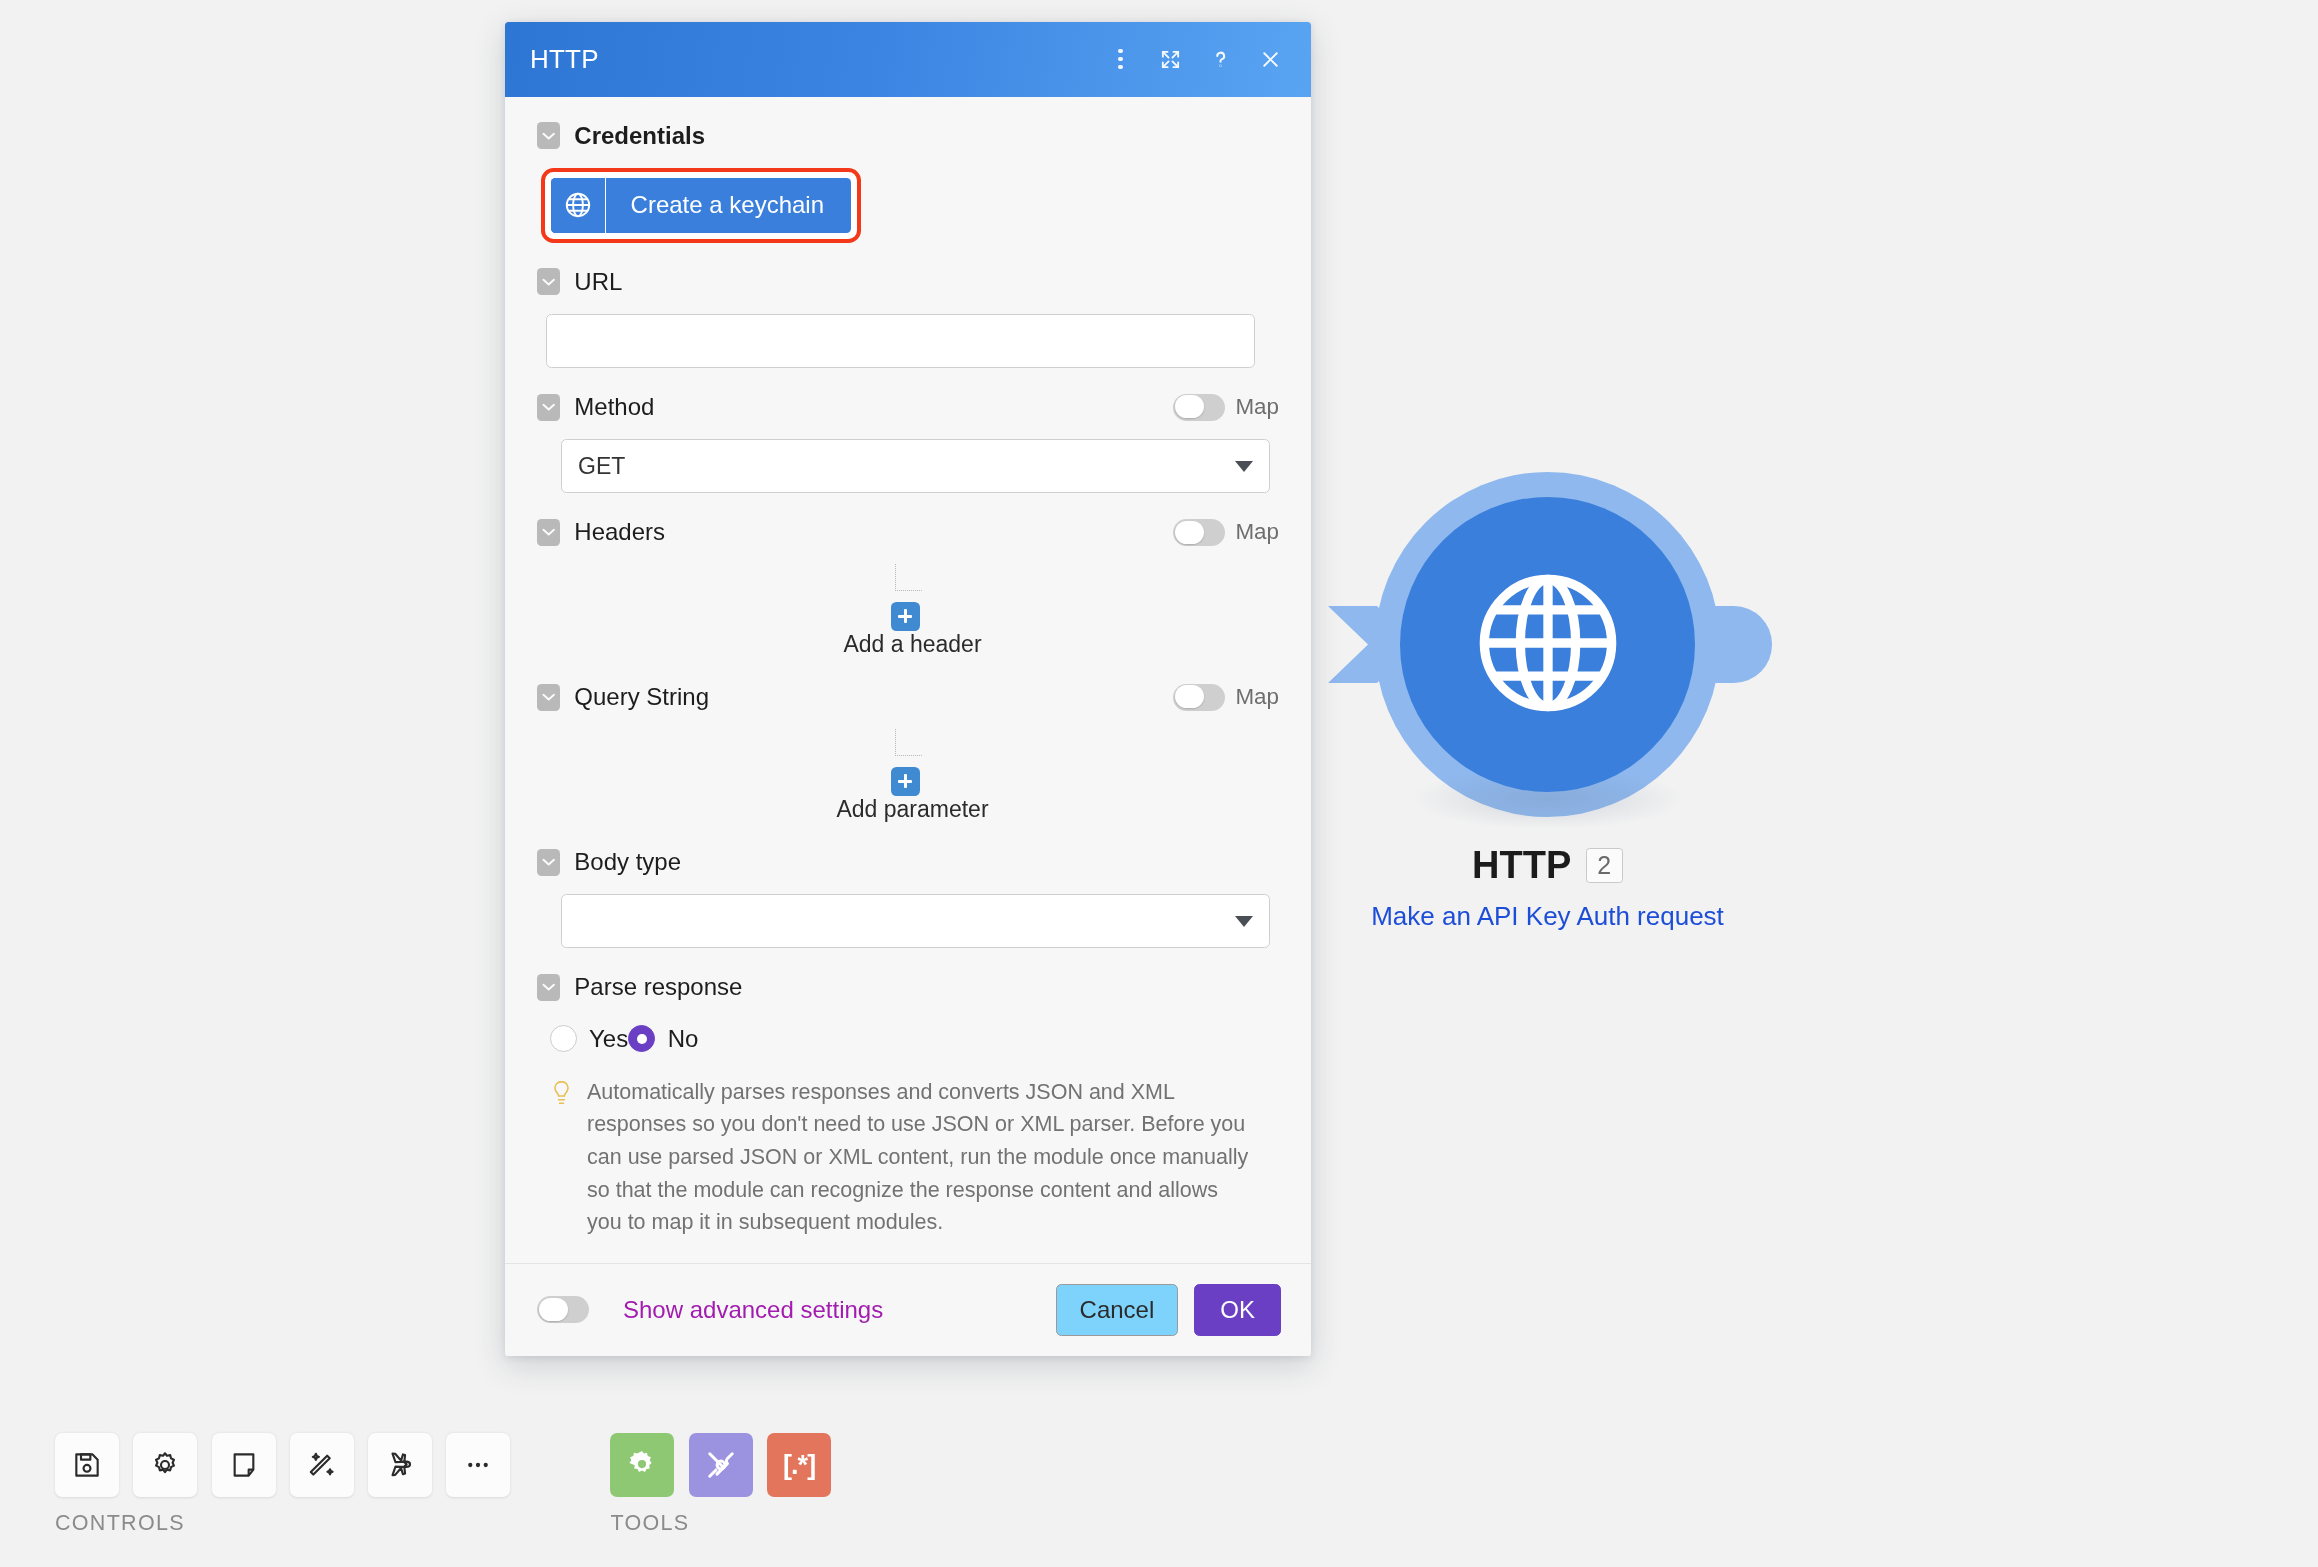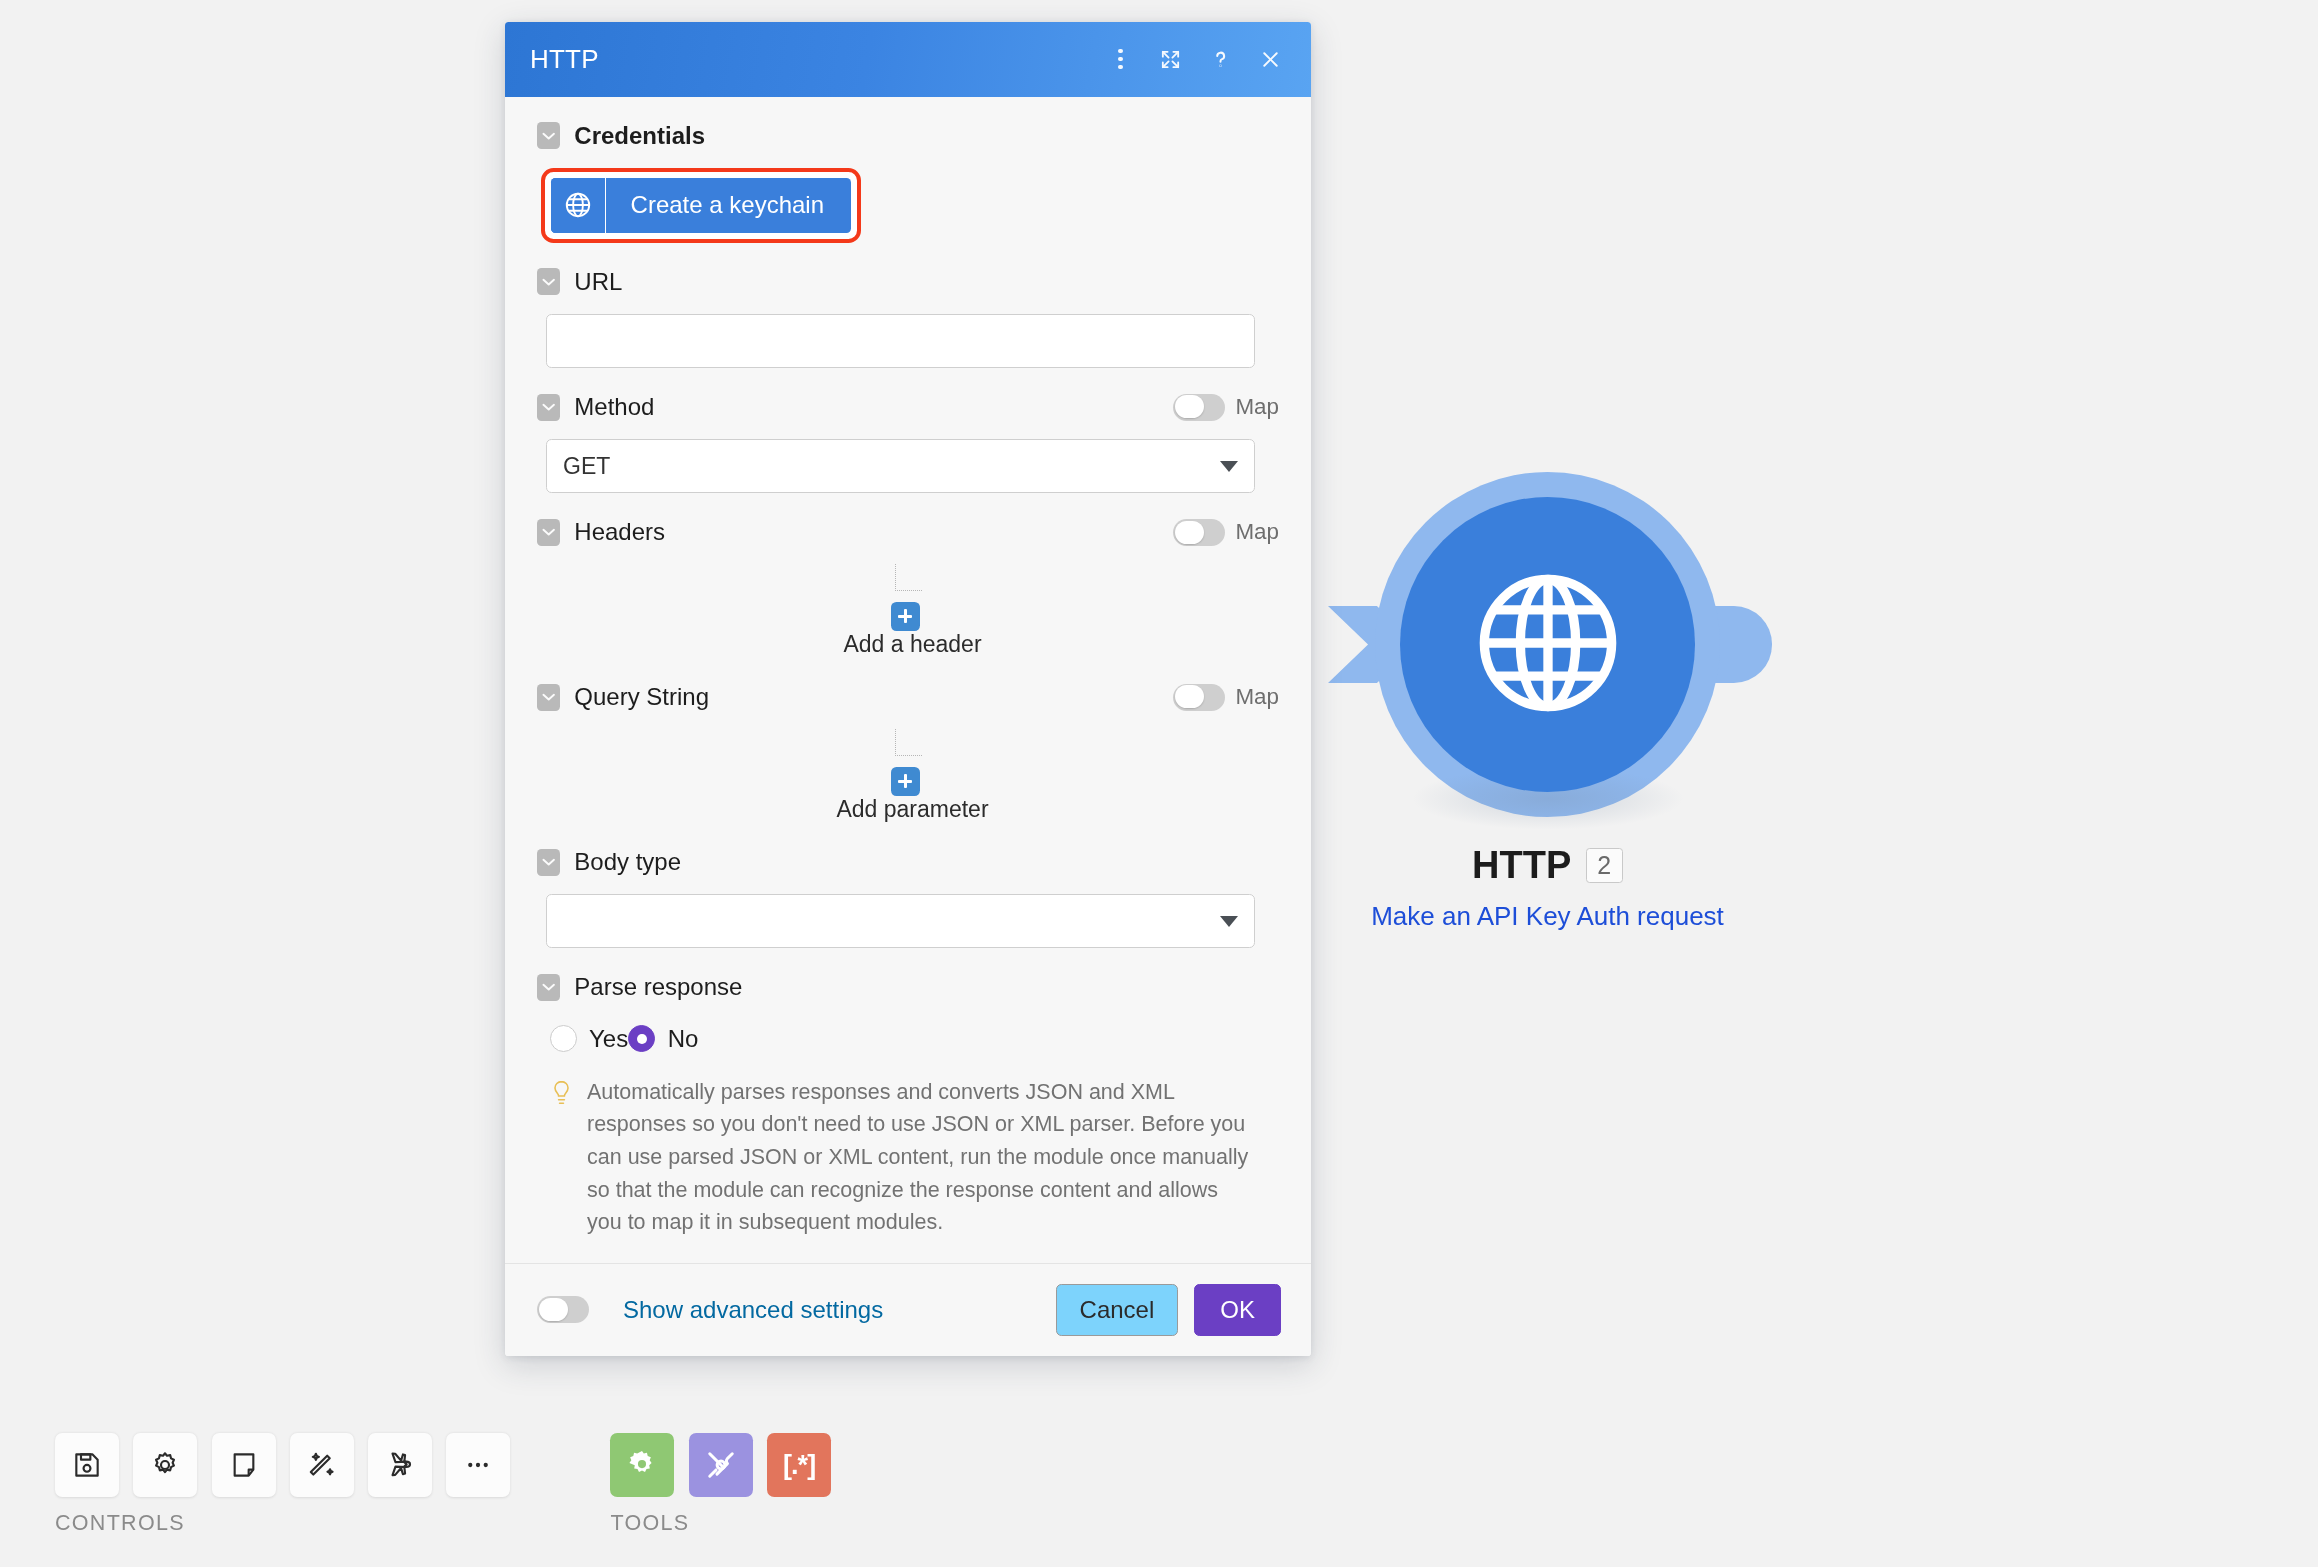--- a/index.html
+++ b/index.html
@@ -112,21 +112,21 @@
   .map-label { font-size: 22.4px; color: #6e6e6e; }
 
   .text-input {
     margin-top: 12.5px; margin-left: 9px;
     width: 709px; height: 54px;
     background: #fff; border: 0.9px solid #cfcfcf; border-radius: 5.4px;
     padding: 0 16px; font-size: 23px; color: #333;
     font-family: "Liberation Sans", sans-serif; outline: none;
   }
   .select-box {
-    margin-top: 12.5px; margin-left: 9px;
+    margin-top: 12.5px; margin-left: 24px;
     width: 709px; height: 54px;
     background: #fff; border: 0.9px solid #cfcfcf; border-radius: 5.4px;
     display: flex; align-items: center; padding: 0 16px;
     font-size: 23px; color: #333; cursor: pointer;
   }
   .caret {
     margin-left: auto;
     width: 0; height: 0;
     border-left: 9.8px solid transparent; border-right: 9.8px solid transparent;
     border-top: 11.6px solid #4a4f55;
@@ -193,21 +193,21 @@
     width: 707px; gap: 12.5px;
   }
   .hint-bulb { flex: 0 0 25px; padding-top: 3.6px; }
   .hint-text { font-size: 21.5px; line-height: 1.52; color: #727272; }
 
   .dlg-footer {
     flex: 0 0 93px; height: 93px; border-top: 0.9px solid #e4e4e4;
     background: #f7f7f7; display: flex; align-items: center;
     padding: 0 30px 0 32px; gap: 16px;
   }
-  .adv-label { font-size: 24px; color: #0369a1; margin-left: 18px; }
+  .adv-label { font-size: 24px; color: #a21caf; margin-left: 18px; }
   .btn {
     font-size: 24px; border-radius: 5.4px; cursor: pointer;
     font-family: "Liberation Sans", sans-serif;
     display: flex; align-items: center; justify-content: center;
   }
   .btn-cancel {
     height: 52px; padding: 4px 23px; background: #7dd3fc;
     border: 0.9px solid #9a9a9a; color: #2b2b2b;
   }
   .btn-ok {

